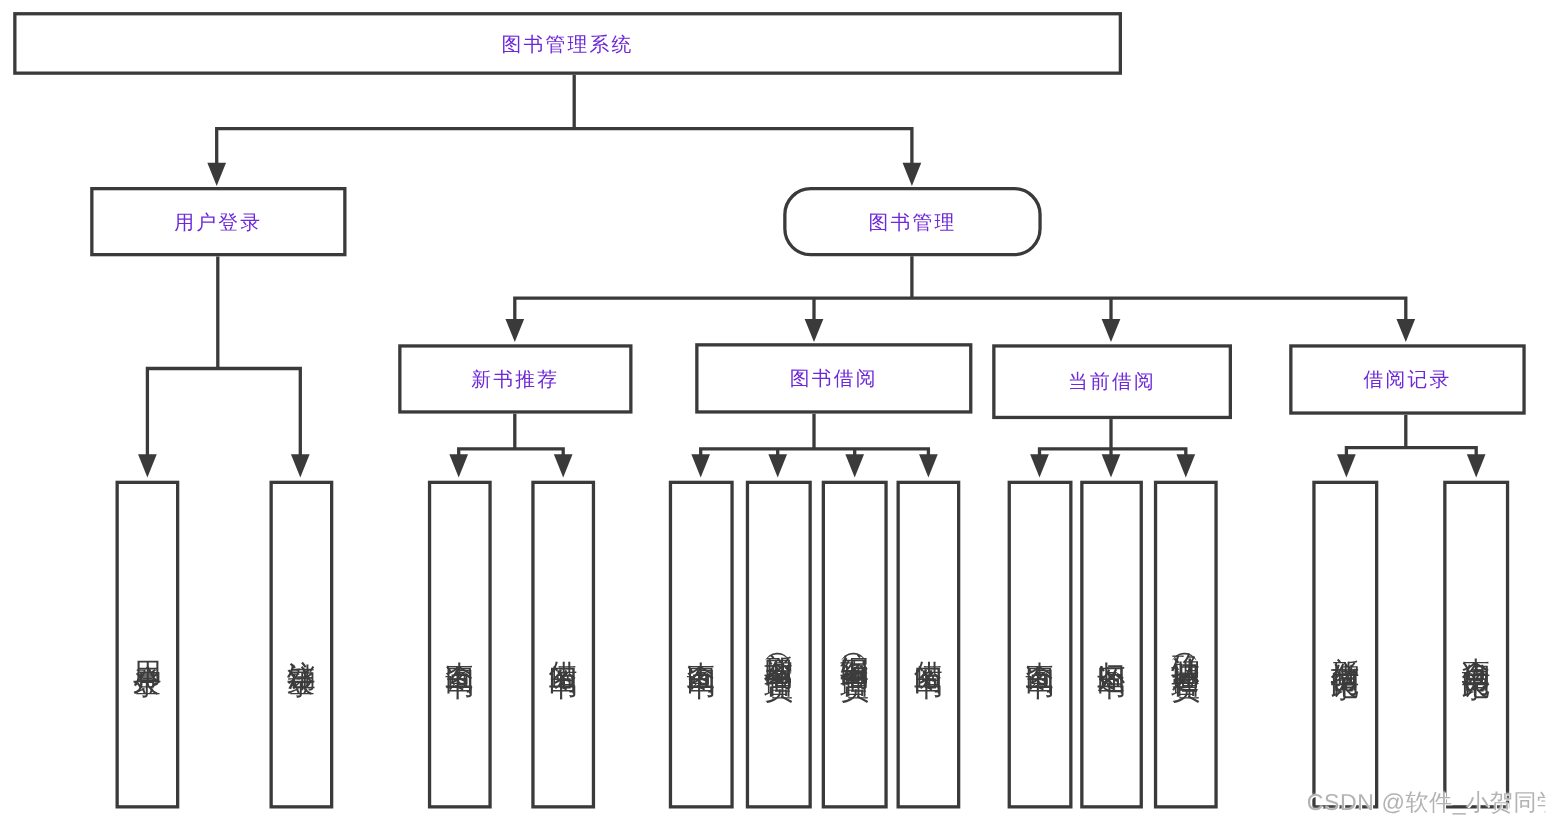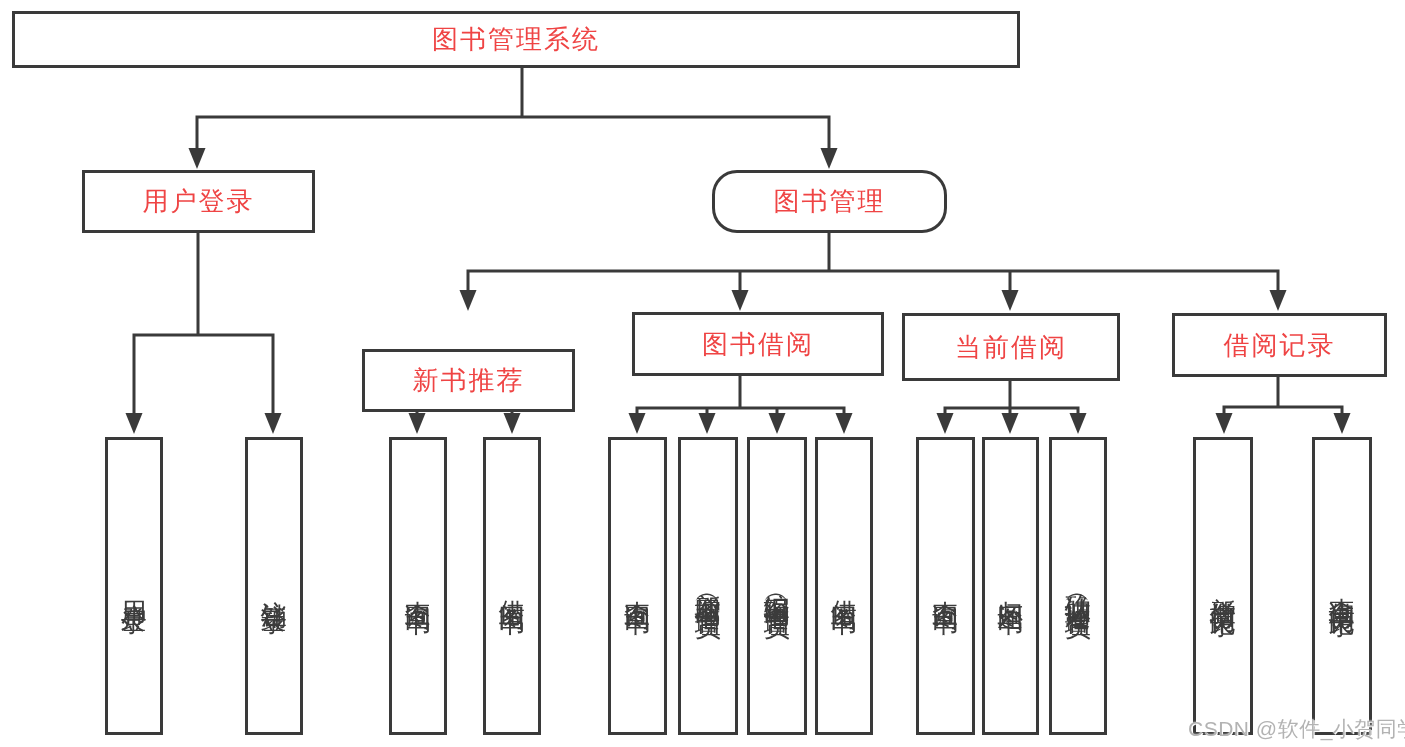--- a/index.html
+++ b/index.html
@@ -22,23 +22,23 @@
     position: absolute;
     box-sizing: border-box;
     border: 3px solid #3a3a3a;
     background: #ffffff;
     display: flex;
     align-items: center;
     justify-content: center;
     z-index: 2;
   }
   .hlabel {
-    font-size: 26px;
+    font-size: 18px;
     letter-spacing: 2px;
-    color: #ef4444;
+    color: #6d28d9;
     white-space: nowrap;
   }
   .leaf .vtext {
     writing-mode: vertical-rl;
     text-orientation: mixed;
     font-size: 26px;
     line-height: 1.1;
     letter-spacing: 3px;
     color: #3c3c3c;
   }
@@ -104,21 +104,21 @@
     <span class="hlabel">图书管理系统</span>
   </div>
 
   <div class="node" style="left:82px; top:170px; width:233px; height:63px;">
     <span class="hlabel">用户登录</span>
   </div>
   <div class="node" style="left:712px; top:170px; width:235px; height:63px;border-radius:25px;">
     <span class="hlabel">图书管理</span>
   </div>
 
-  <div class="node" style="left:362px; top:313px; width:213px; height:63px;margin-top:36px;">
+  <div class="node" style="left:362px; top:313px; width:213px; height:63px;">
     <span class="hlabel">新书推荐</span>
   </div>
   <div class="node" style="left:632px; top:312px; width:252px; height:64px;">
     <span class="hlabel">图书借阅</span>
   </div>
   <div class="node" style="left:902px; top:313px; width:218px; height:68px;">
     <span class="hlabel">当前借阅</span>
   </div>
   <div class="node" style="left:1172px; top:313px; width:215px; height:64px;justify-content:center;">
     <span class="hlabel">借阅记录</span>

